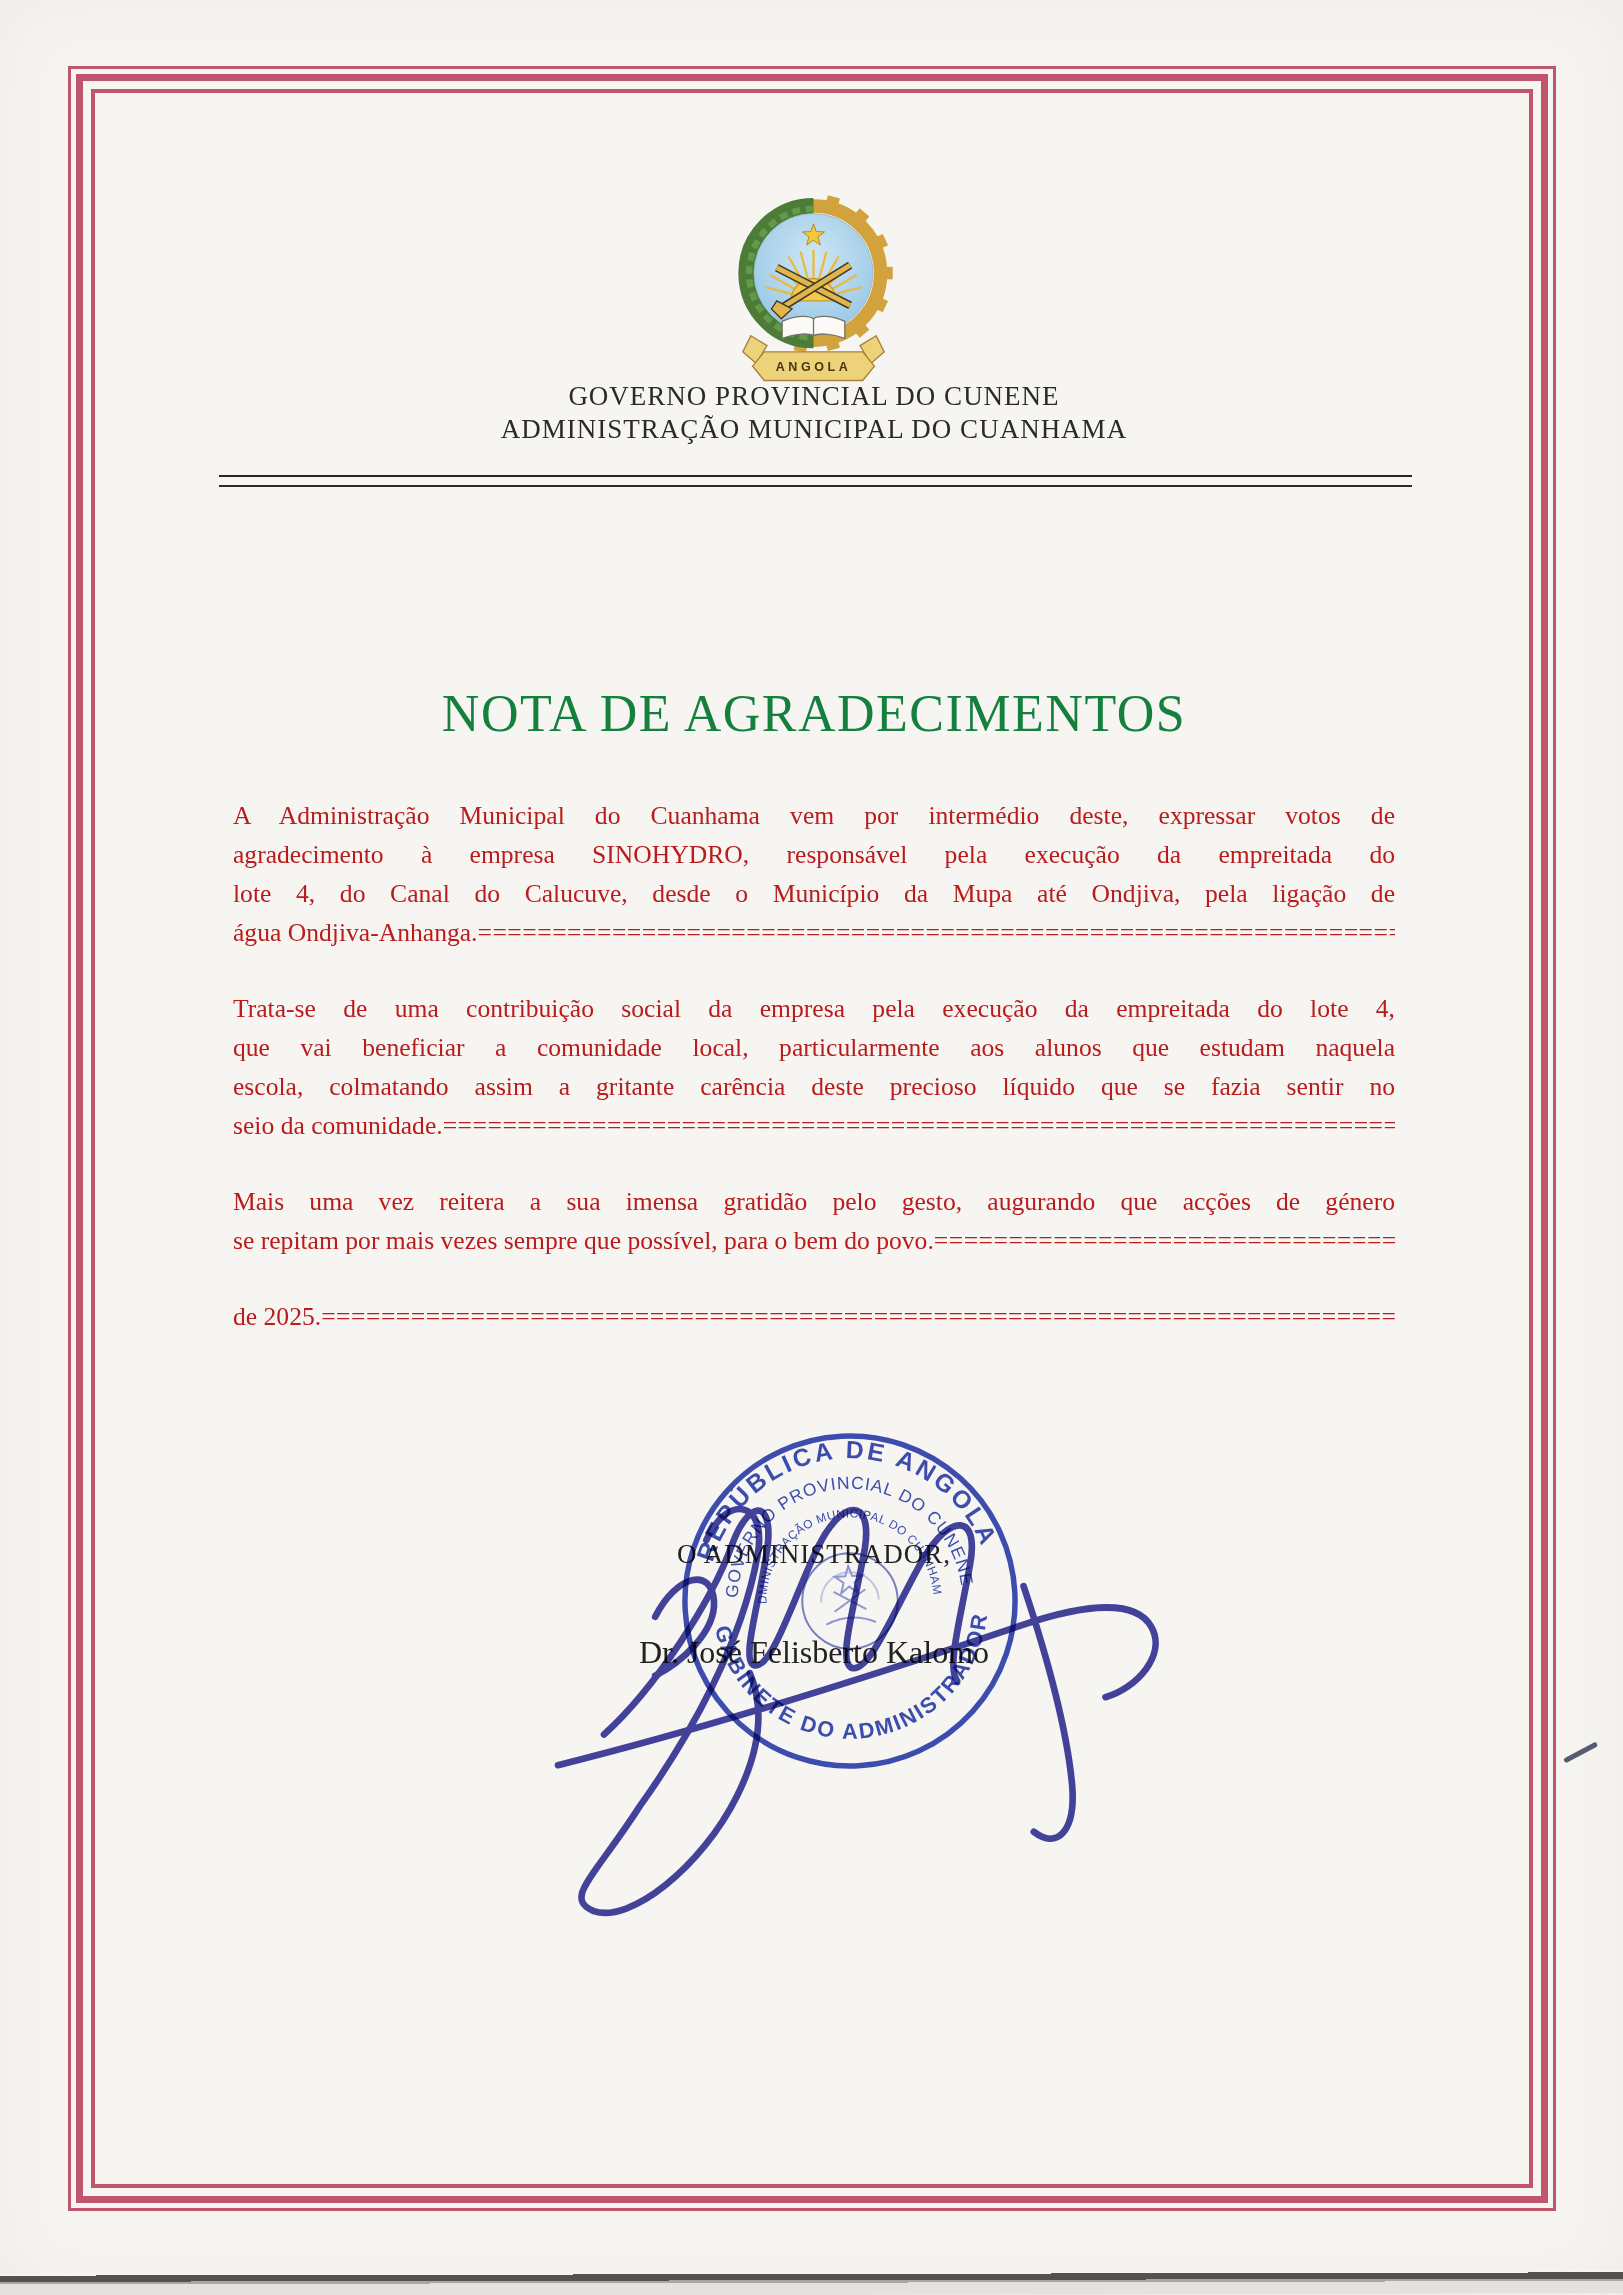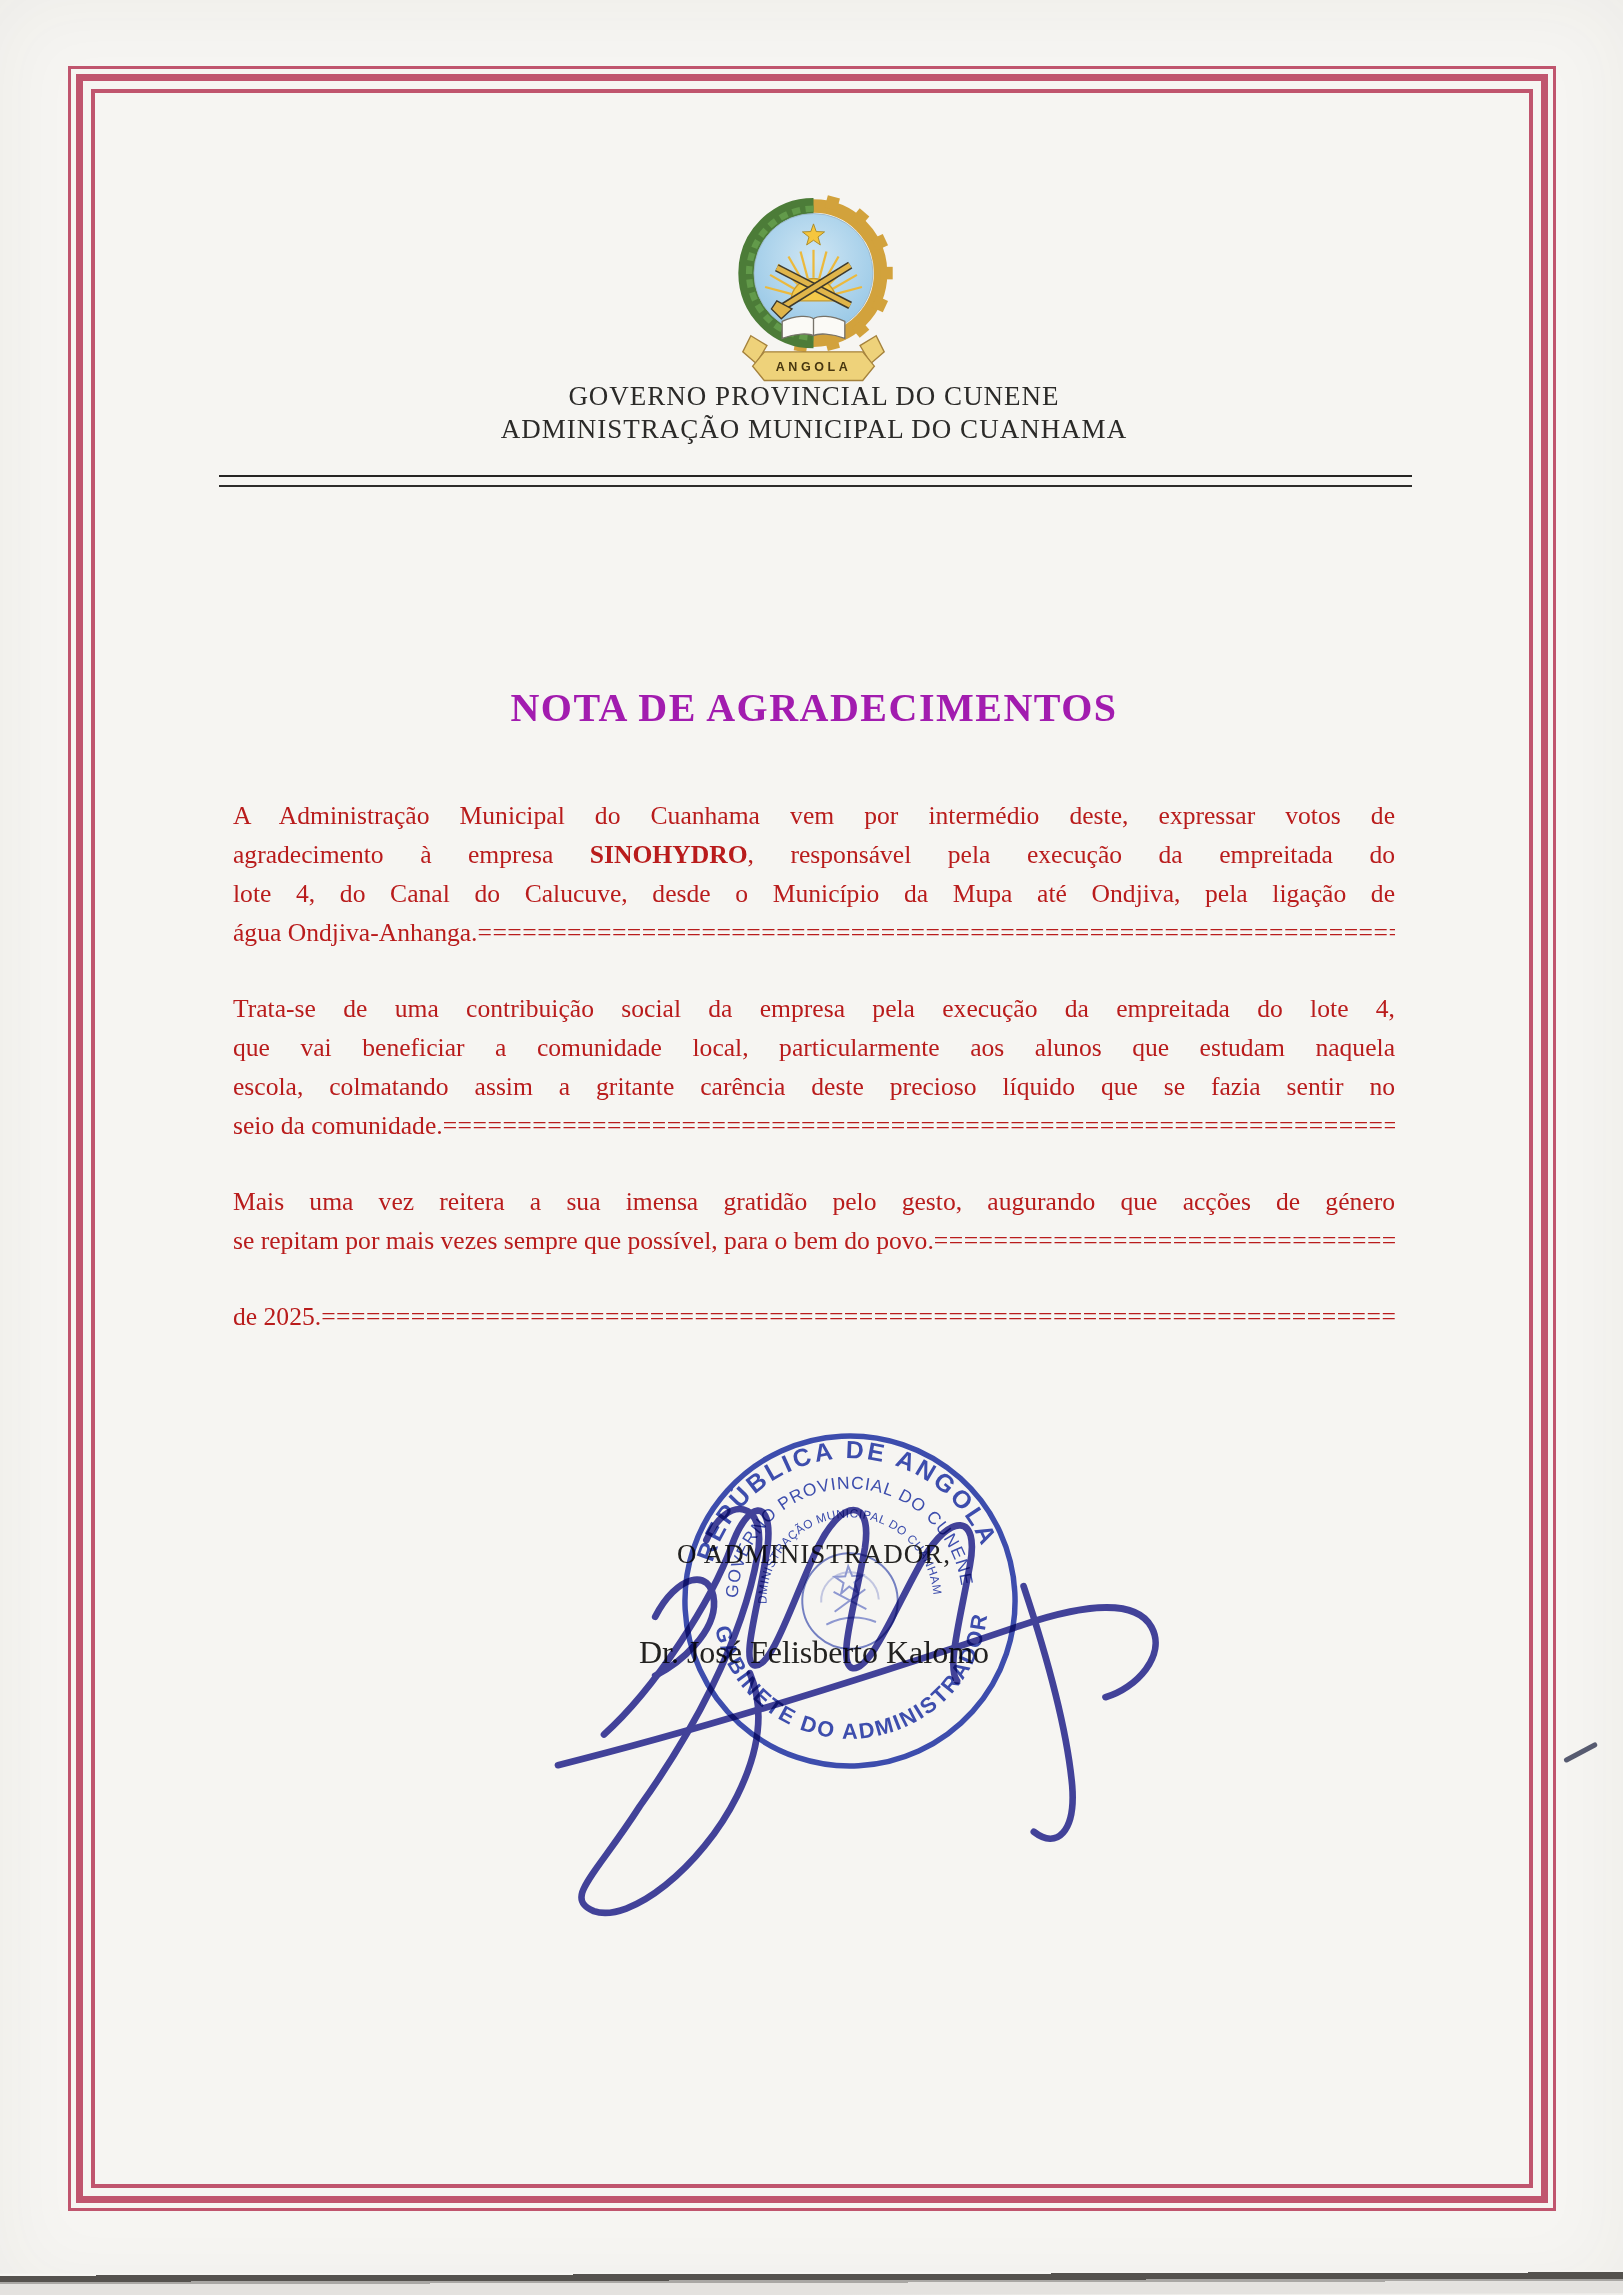--- a/index.html
+++ b/index.html
@@ -8,28 +8,28 @@
         box-shadow:inset 0 0 82px rgba(60,50,40,.05);}
   
   .f1,.f2,.f3{position:absolute;box-sizing:border-box;border-style:solid;border-color:#c0556e;}
   .f1{left:68px;top:66px;width:1488px;height:2145px;border-width:3.1px;}
   .f2{left:4.6px;top:4.6px;right:4.6px;bottom:4.6px;border-width:7.2px;}
   .f3{left:8.2px;top:8.2px;right:8.2px;bottom:8.2px;border-width:4.1px;}
   .abs{position:absolute;}
   .ctr{left:233px;width:1162px;text-align:center;}
   .org{font-size:27px;letter-spacing:1px;line-height:32px;color:#2b2a28;}
   .rule{left:219px;top:475px;width:1193px;height:8.2px;border-top:2.6px solid #262523;border-bottom:2.6px solid #2e2d2b;}
-  .title{top:684px;font-size:40px;font-weight:bold;letter-spacing:1.5px;color:#a21caf;}
+  .title{top:684px;font-size:52px;font-weight:normal;letter-spacing:1.5px;color:#15803d;}
   #bodyarea{left:233px;top:796px;width:1162px;font-size:25.6px;line-height:39px;color:#b91c1c;}
   .para{margin-bottom:37px;}
   .line{height:39px;line-height:39px;text-align:justify;text-align-last:justify;overflow:hidden;}
   .eqline{display:flex;text-align:left;}
   .eqline span{flex:0 0 auto;white-space:pre;}
   .eqline .eqfill{flex:1 1 auto;overflow:hidden;white-space:nowrap;letter-spacing:0.5px;}
-  .b{font-weight:bold;}
+  .b{font-weight:normal;}
   .role{top:1539px;font-size:27px;letter-spacing:1px;color:#232220;}
   .signer{top:1634px;font-size:32px;color:#232220;}
   .stamp{left:676px;top:1427px;mix-blend-mode:multiply;opacity:.92;transform:rotate(-3deg);}
   .sig{left:435px;top:1448px;mix-blend-mode:multiply;opacity:.95;}
   .tick{left:1562px;top:1750px;width:37px;height:4.6px;background:#2f3550;border-radius:2.6px;
         transform:rotate(-28deg);opacity:.8;}
   .scanedge{left:0;right:0;top:2272px;height:23px;transform:rotate(-0.12deg);
         background:linear-gradient(#f6f5f2 0 2px,#55524e 2px 8.2px,#a9a7a4 8.2px 10.7px,#e4e2df 10.7px 100%);}
 </style>
 </head>

